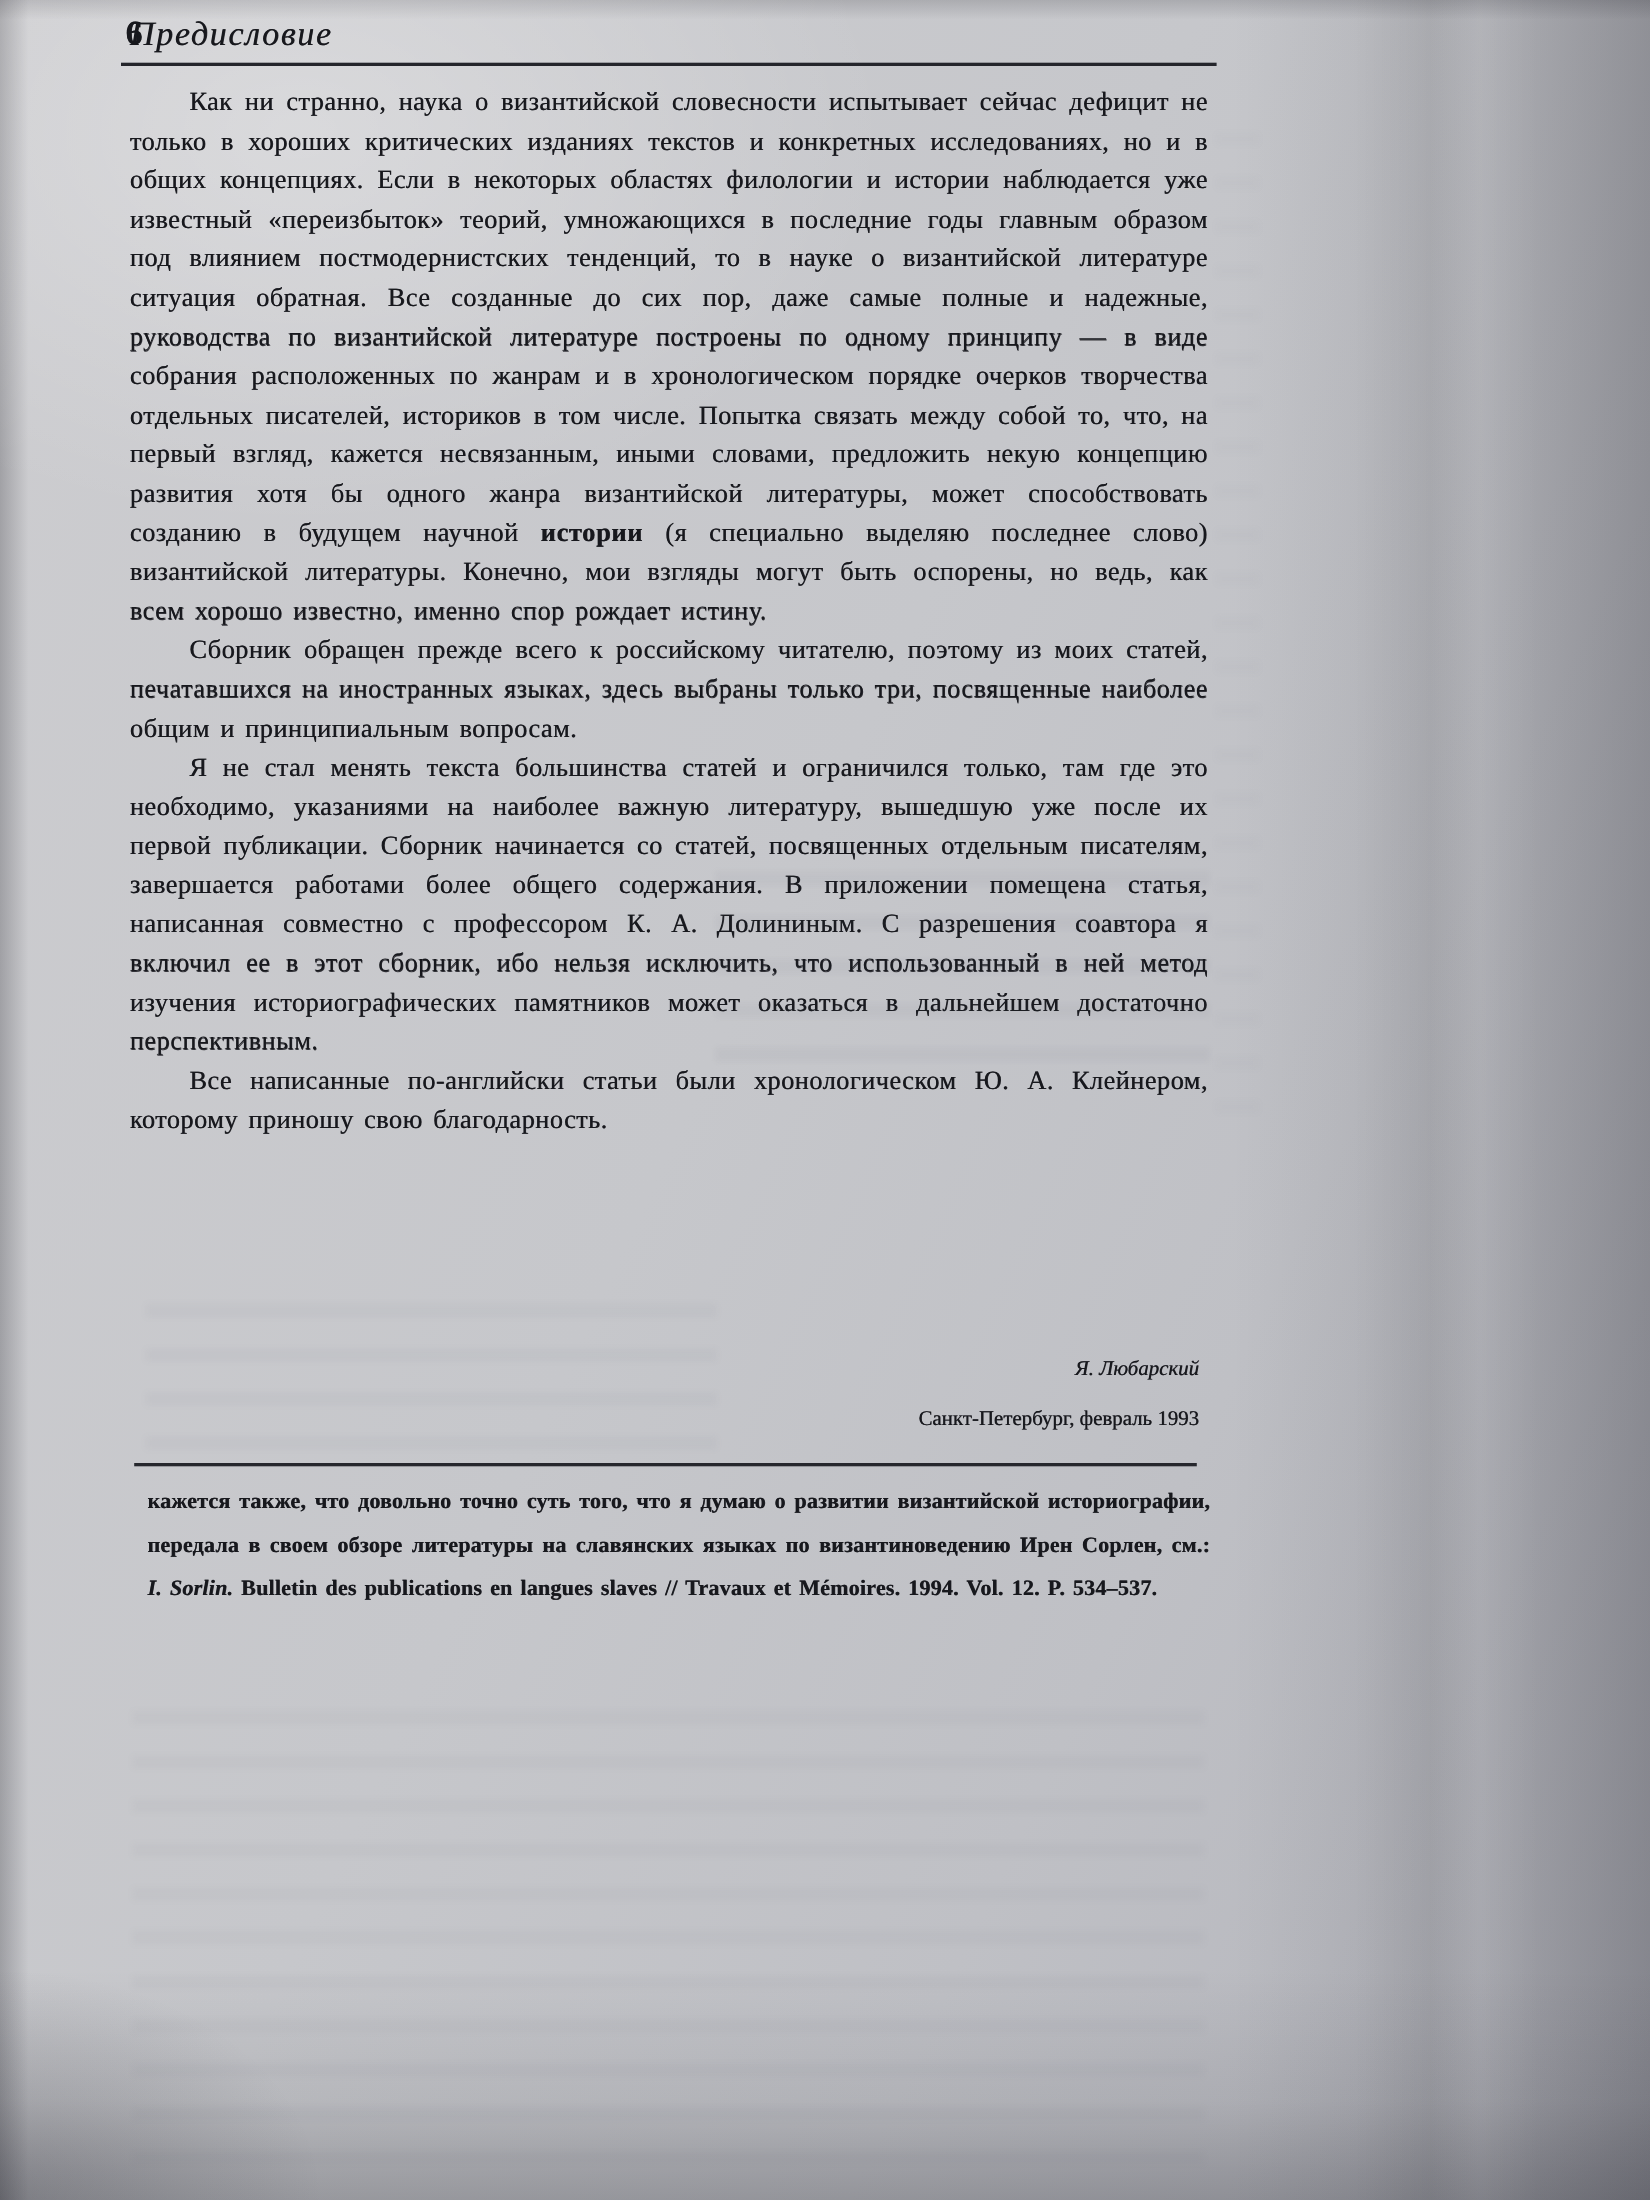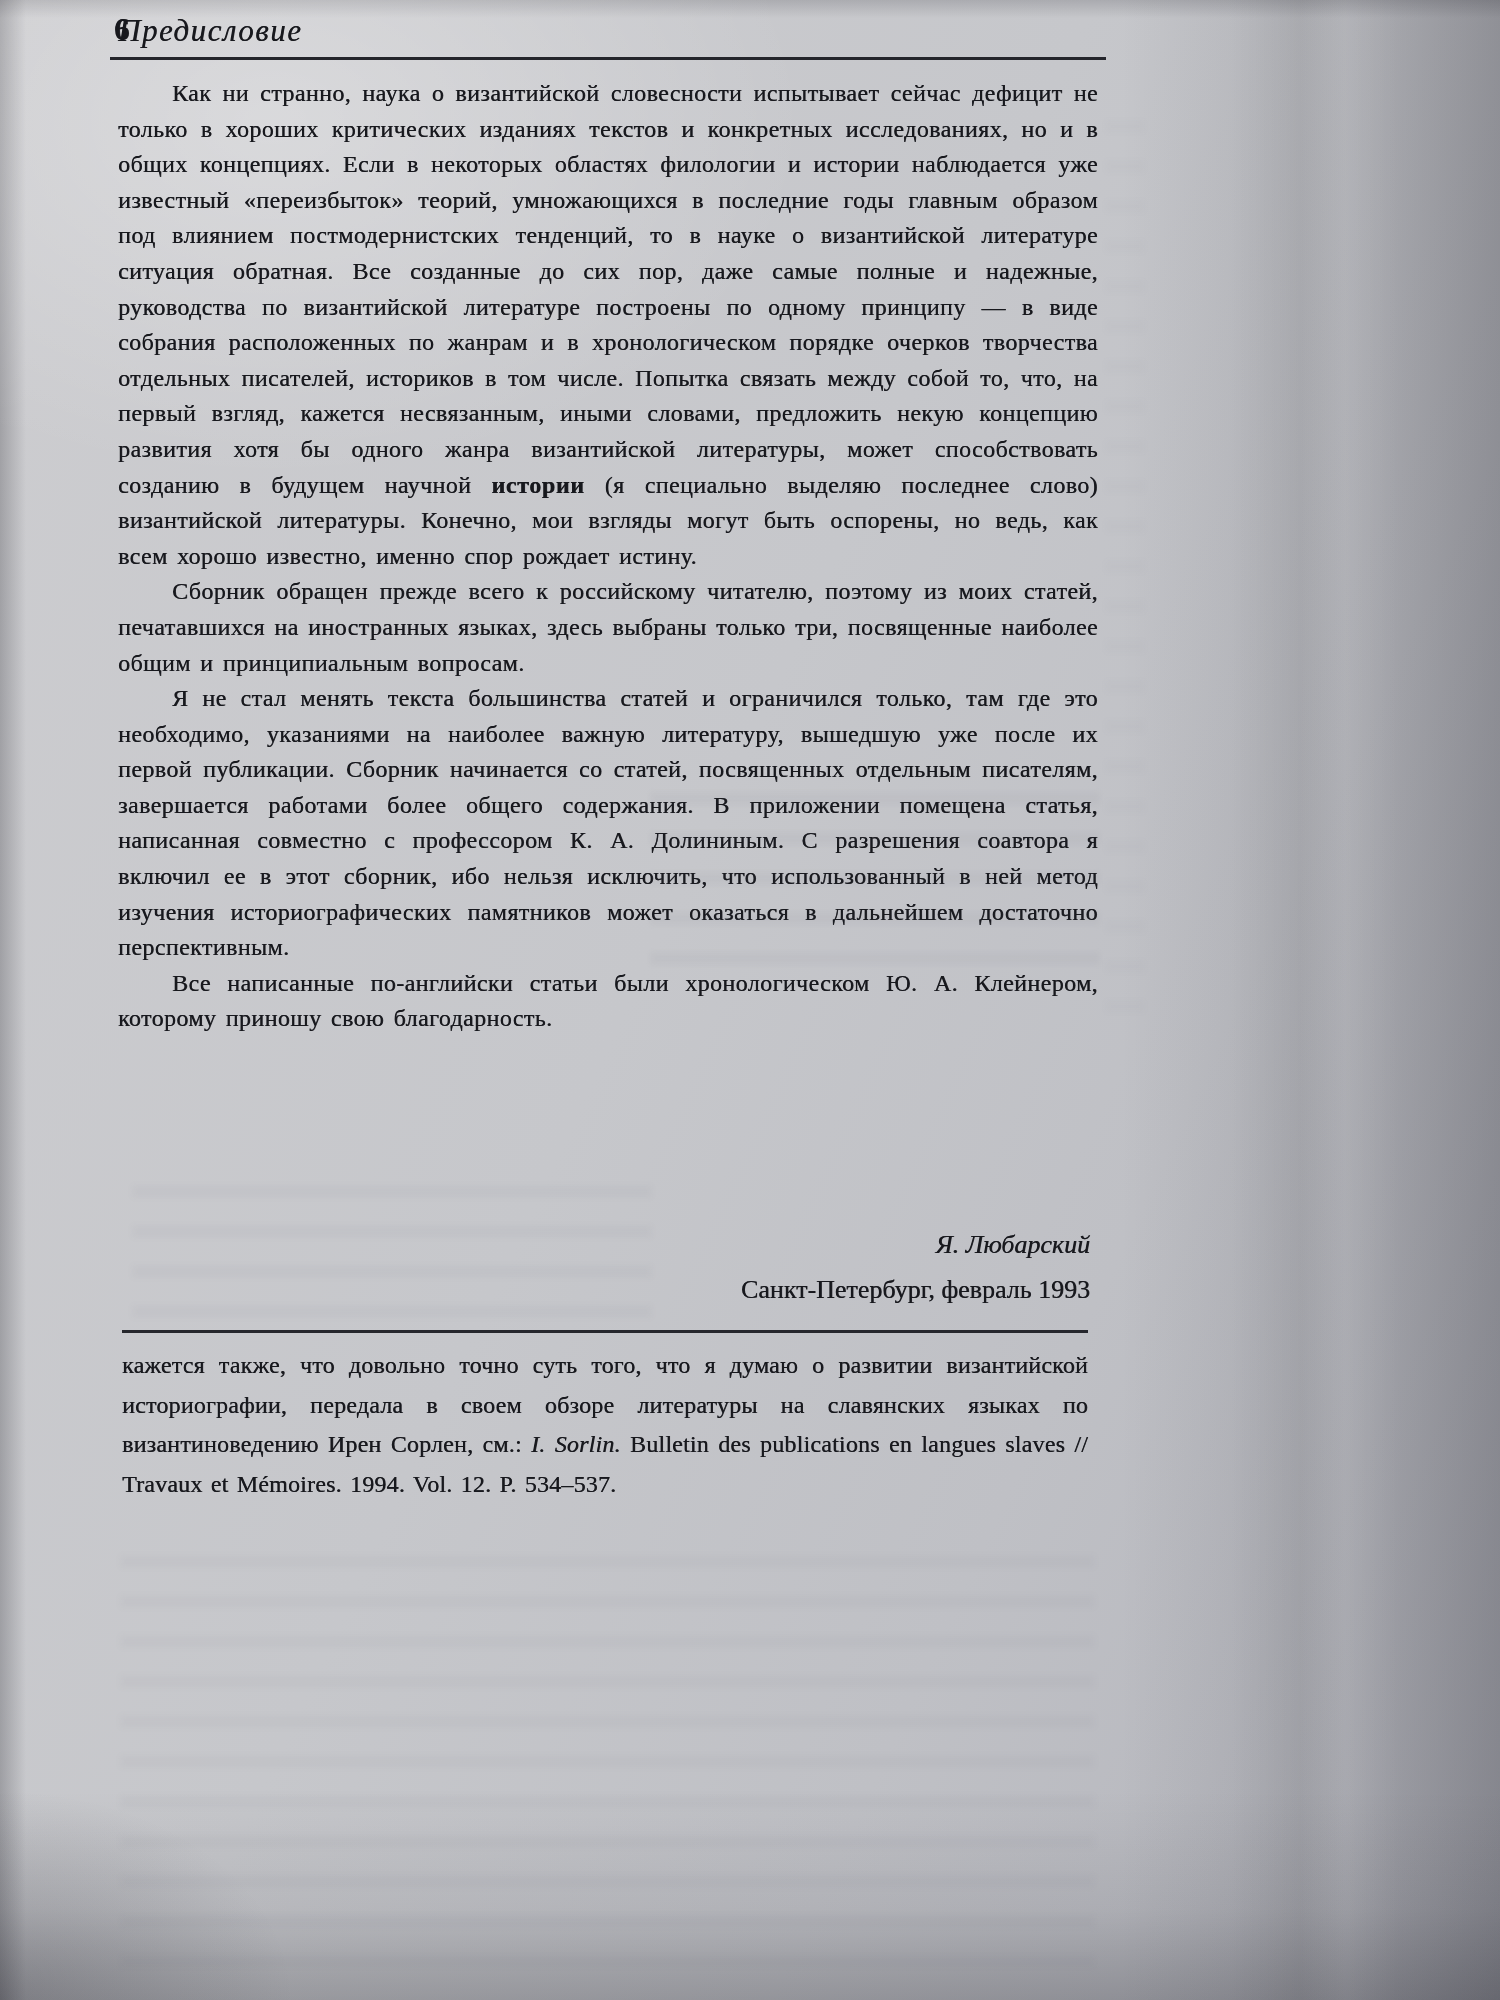--- a/index.html
+++ b/index.html
@@ -37,29 +37,29 @@
     position:absolute;top:76px;left:118px;width:980px;
     font-size:24px;line-height:35.6px;
     text-align:justify;letter-spacing:0.4px;word-spacing:3px;
     hyphens:auto;-webkit-hyphens:auto;
   }
   .body-text p{margin:0;text-indent:54px;}
   .body-text b{font-weight:700;letter-spacing:0.6px;}
 
   
   .signature{position:absolute;top:1222px;left:118px;width:972px;text-align:right;
-    font-size:26px;line-height:45px;}
+    font-size:19px;line-height:45px;}
   .sig-author{font-style:italic;}
 
   
   .foot-rule{position:absolute;top:1330px;left:122px;width:966px;height:2.5px;background:#26272d;}
   .footnote{
-    position:absolute;top:1346px;left:122px;width:966px;
-    font-size:24px;line-height:39.5px;text-align:justify;
-    letter-spacing:0.2px;word-spacing:2px;hyphens:auto;-webkit-hyphens:auto;
+    position:absolute;top:1346px;left:134px;width:966px;
+    font-size:20px;line-height:39.5px;text-align:justify;
+    letter-spacing:0.2px;word-spacing:2px;hyphens:auto;font-weight:bold;-webkit-hyphens:auto;
   }
   .footnote i{font-style:italic;}
 
   
   .bleed{
     position:absolute;filter:blur(3px);opacity:0.45;pointer-events:none;
     background:repeating-linear-gradient(180deg,
       rgba(96,98,115,0.12) 0px, rgba(96,98,115,0.12) 13px,
       rgba(0,0,0,0) 13px, rgba(0,0,0,0) 40px);
   }

